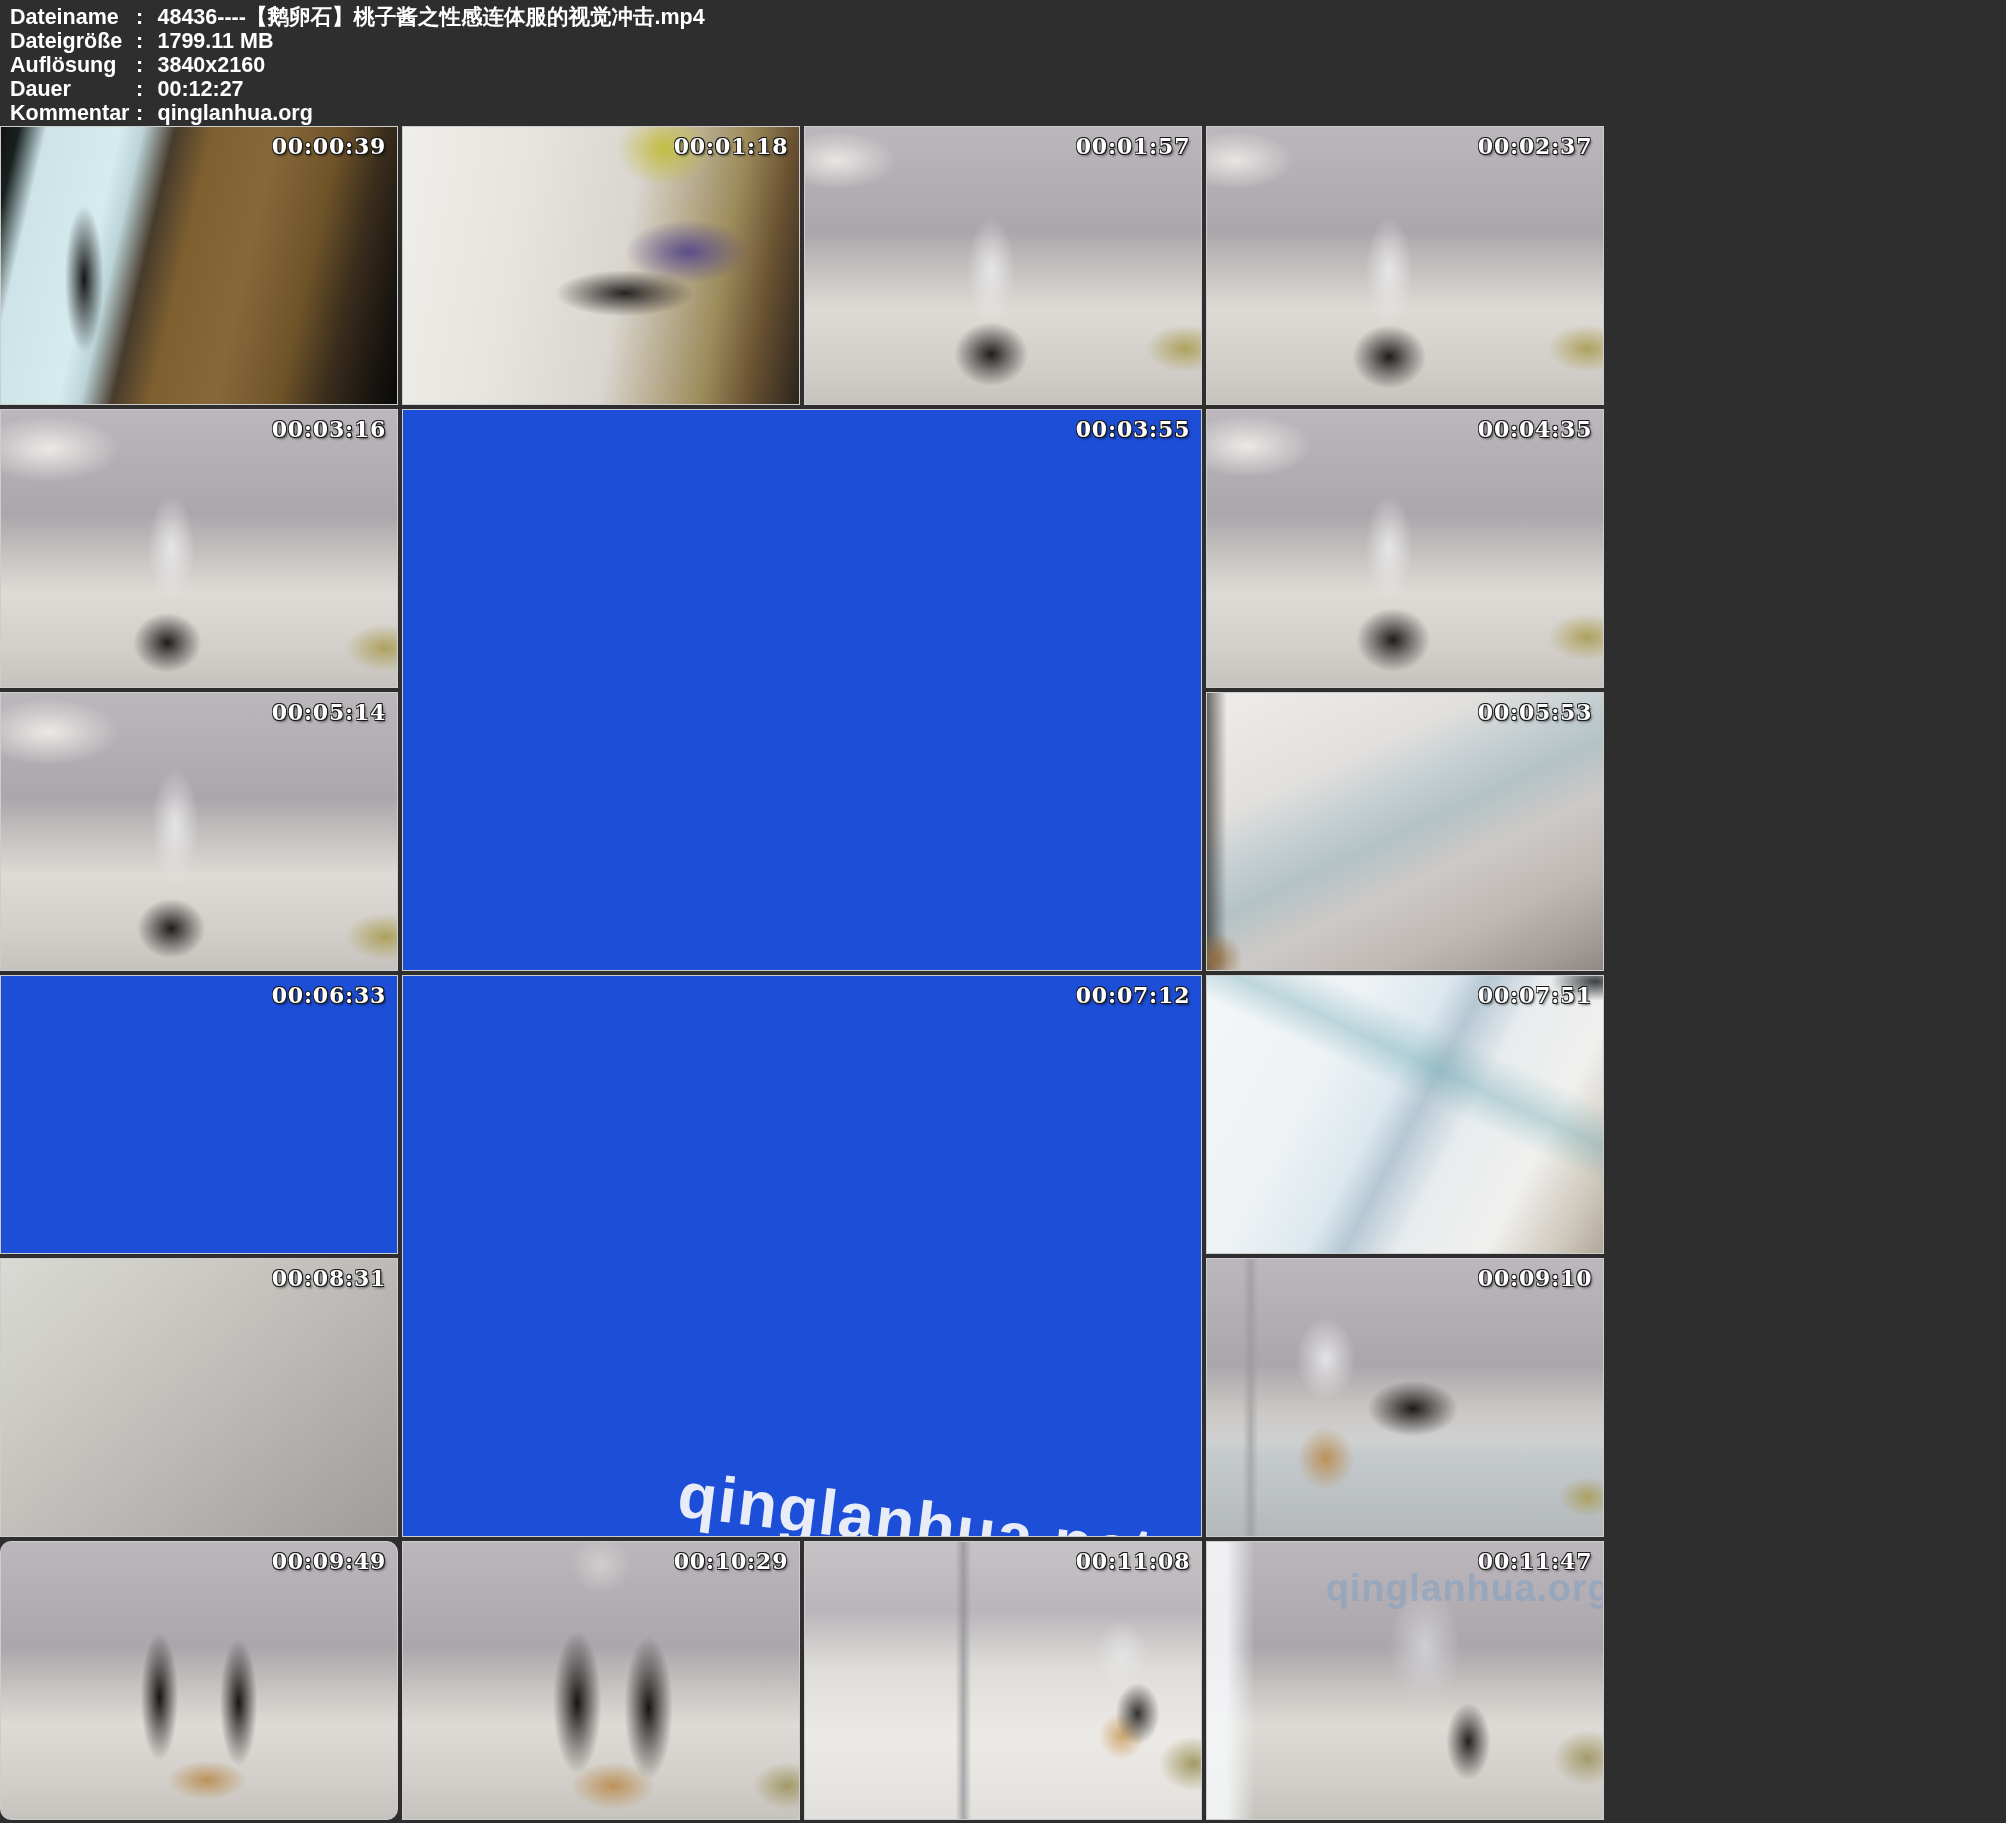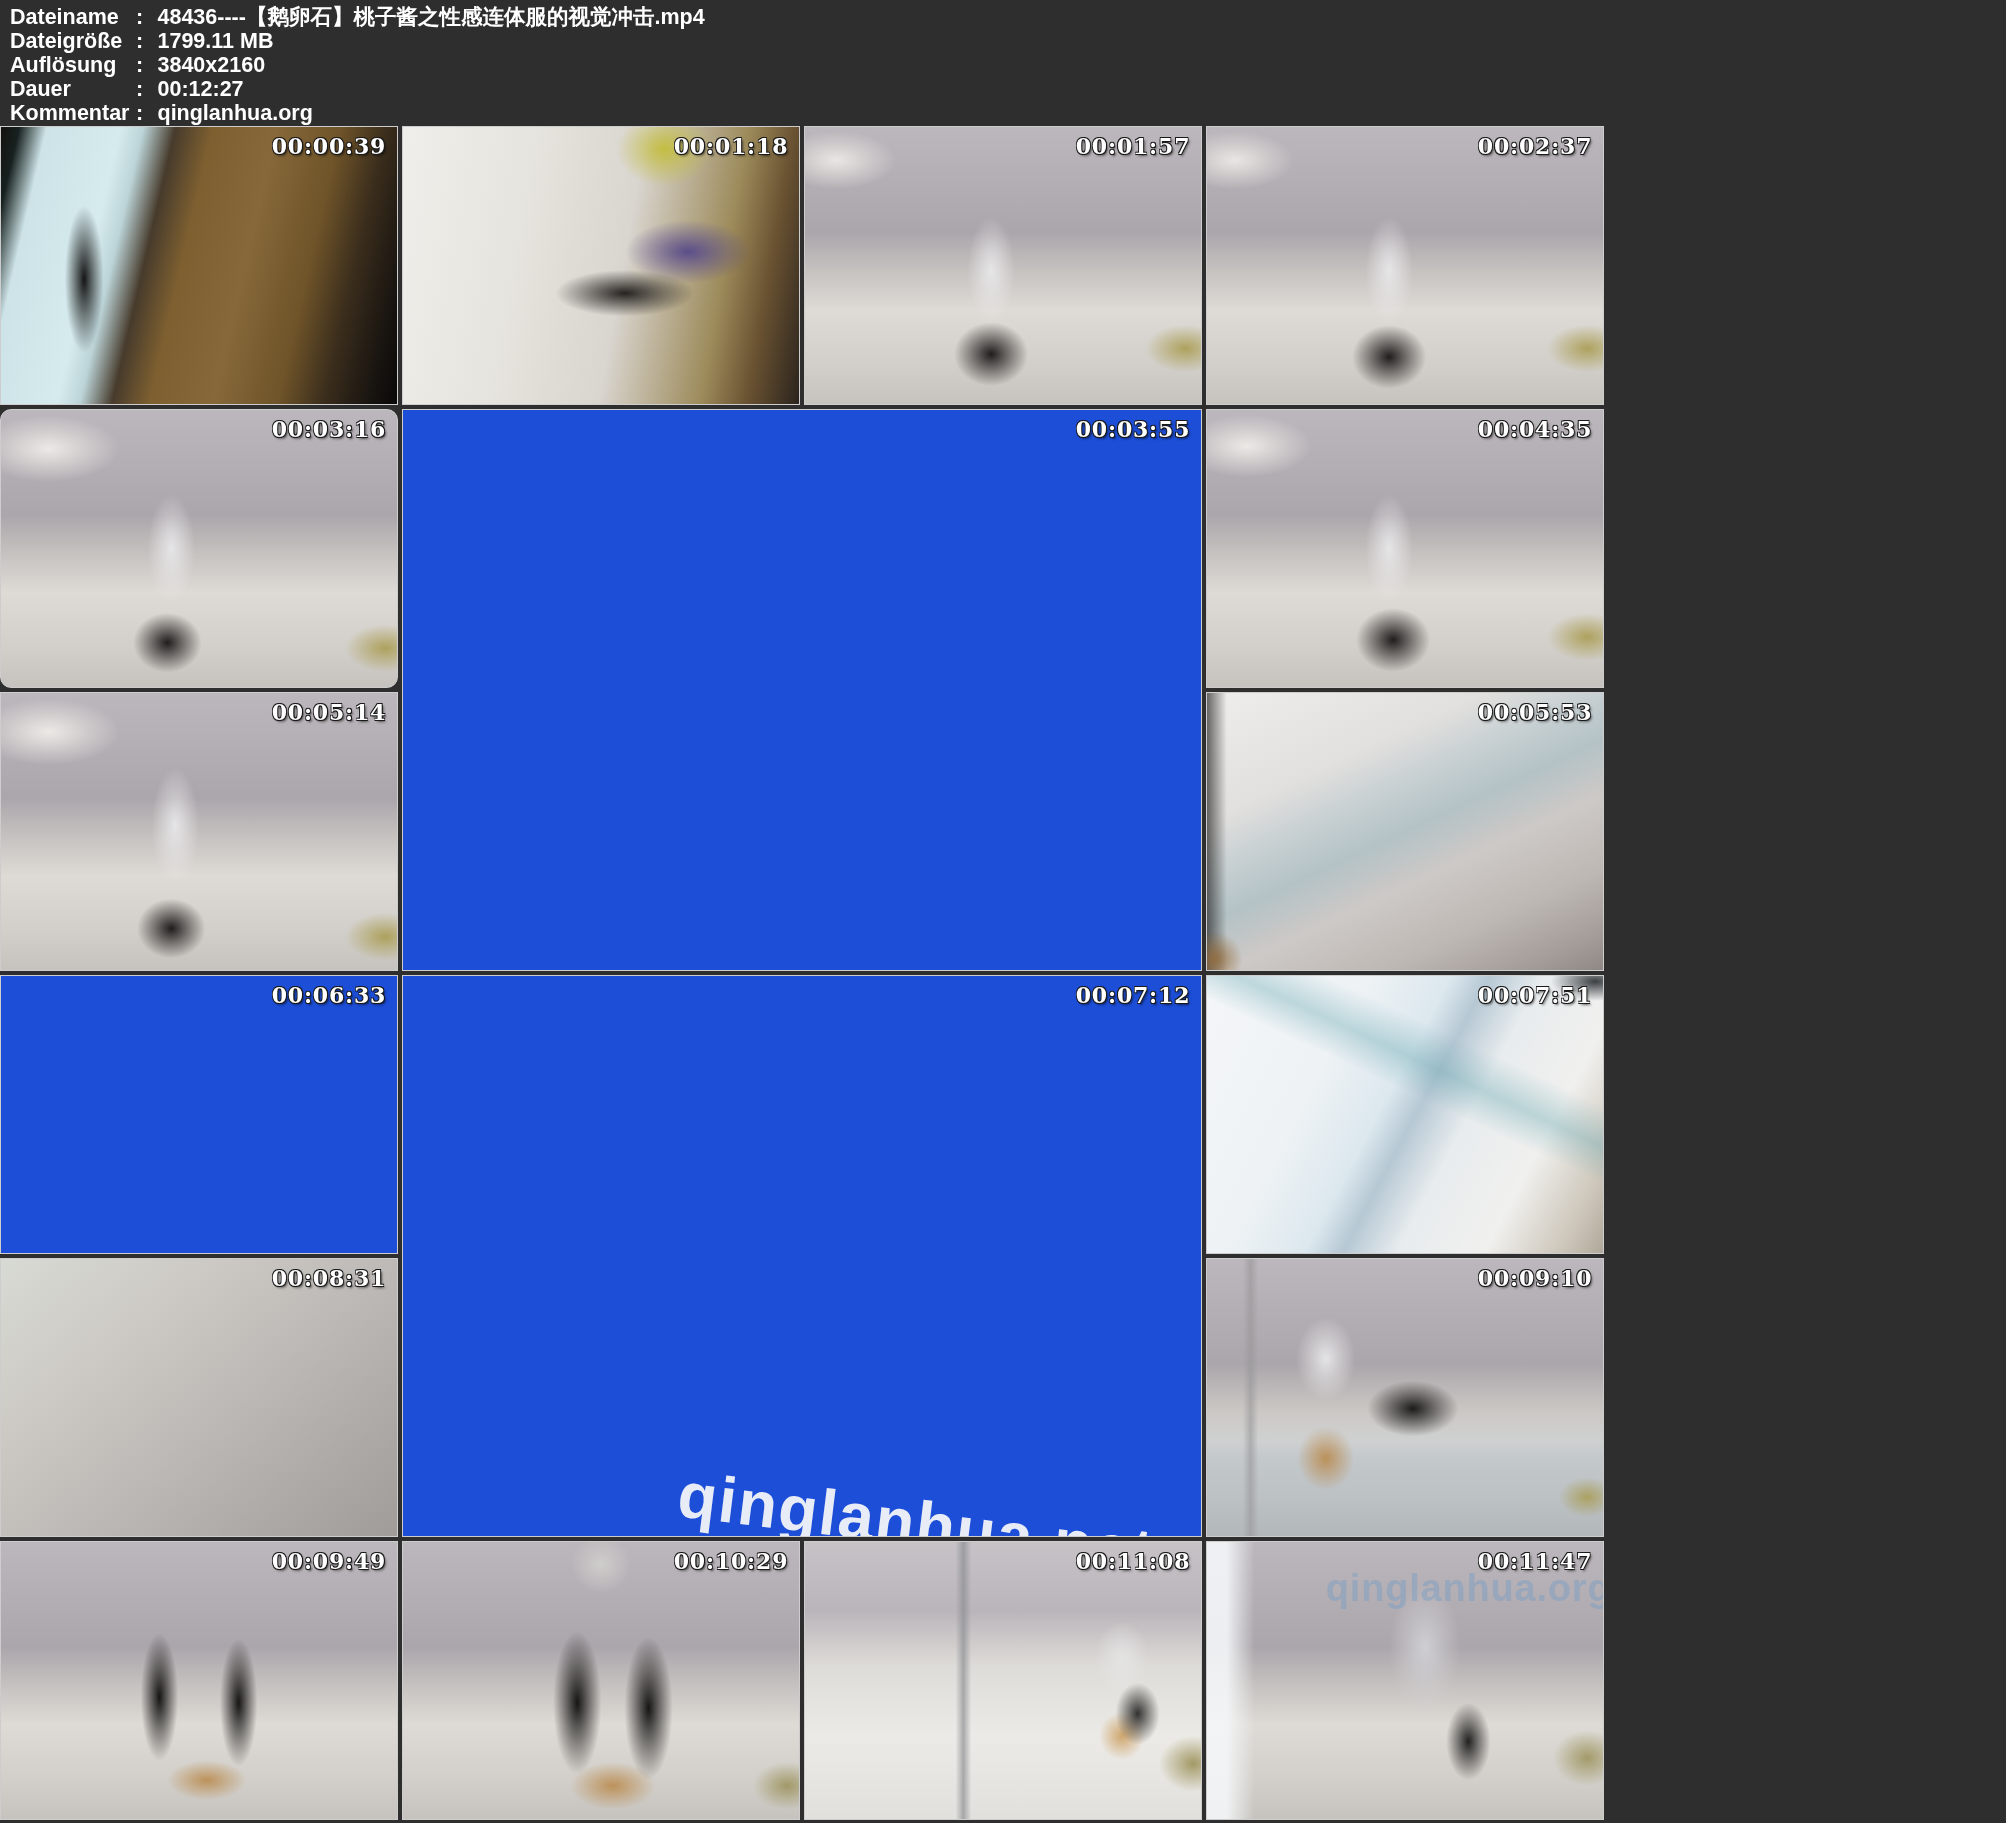--- a/index.html
+++ b/index.html
@@ -11,25 +11,25 @@
   .hlabel{display:inline-block;width:126px;}
   .hcolon{display:inline-block;width:21.5px;text-align:left;}
   .hvalue{display:inline-block;}
 
   
   .grid{position:absolute;top:126px;left:0;width:2006px;height:1698px;display:grid;
         grid-template-columns:repeat(5,1fr);grid-template-rows:repeat(6,279px);gap:4.1px;background:#2e2e2e;}
   .tile{position:relative;box-sizing:border-box;border:1.7px solid #cdcdcd;overflow:hidden;background:#1d4ed8;}
 
   .t1{grid-area:1/1;} .t2{grid-area:1/2;} .t3{grid-area:1/3;text-align:right;} .t4{grid-area:1/4;}
-  .t5{grid-area:2/1;border-radius:11px;} .big1{grid-area:2/2/span 2/span 2;} .t6{grid-area:2/4;}
+  .t5{grid-area:2/1;} .big1{grid-area:2/2/span 2/span 2;} .t6{grid-area:2/4;}
   .t7{grid-area:3/1;} .t8{grid-area:3/4;}
   .t9{grid-area:4/1;} .big2{grid-area:4/2/span 2/span 2;} .t10{grid-area:4/4;}
   .t11{grid-area:5/1;text-decoration:underline;} .t12{grid-area:5/4;}
-  .t13{grid-area:6/1;} .t14{grid-area:6/2;} .t15{grid-area:6/3;} .t16{grid-area:6/4;}
+  .t13{grid-area:6/1;border-radius:11px;} .t14{grid-area:6/2;} .t15{grid-area:6/3;} .t16{grid-area:6/4;}
 
   .ts{position:absolute;top:5.8px;right:10.7px;font-family:"DejaVu Serif",serif;font-weight:bold;
       font-size:22px;letter-spacing:0.8px;color:#ffffff;
       text-shadow:0.8px 0.8px 0 #1a1a1a,-0.8px -0.8px 0 #1a1a1a,0.8px -0.8px 0 #1a1a1a,-0.8px 0.8px 0 #1a1a1a,1.7px 1.7px 2.5px rgba(0,0,0,.6);}
 
   .wm-big{position:absolute;left:34%;bottom:5px;transform:rotate(7deg);transform-origin:left bottom;
       font-size:64px;font-weight:bold;letter-spacing:1.7px;color:rgba(250,250,250,0.92);white-space:nowrap;}
   .wm-corner{position:absolute;left:30%;top:9%;font-size:38px;font-weight:bold;letter-spacing:0.8px;
       color:rgba(110,155,200,0.40);white-space:nowrap;}
 </style>

